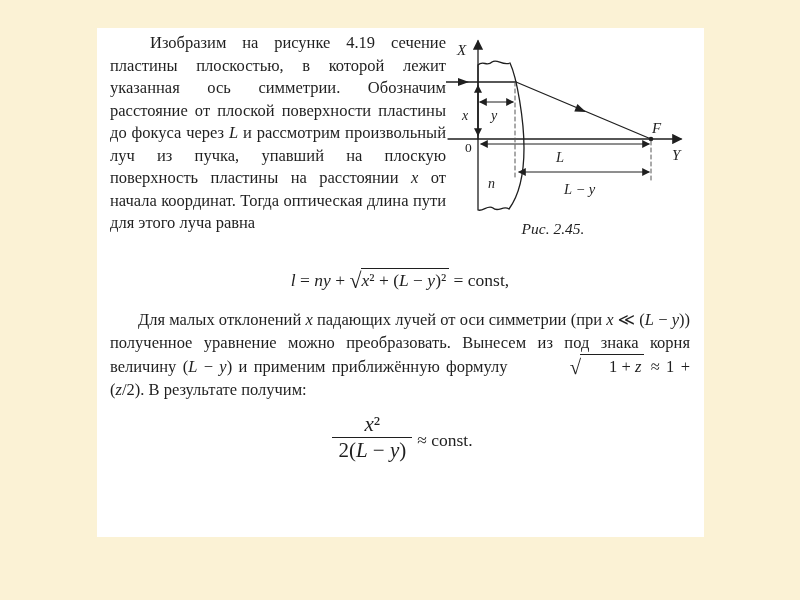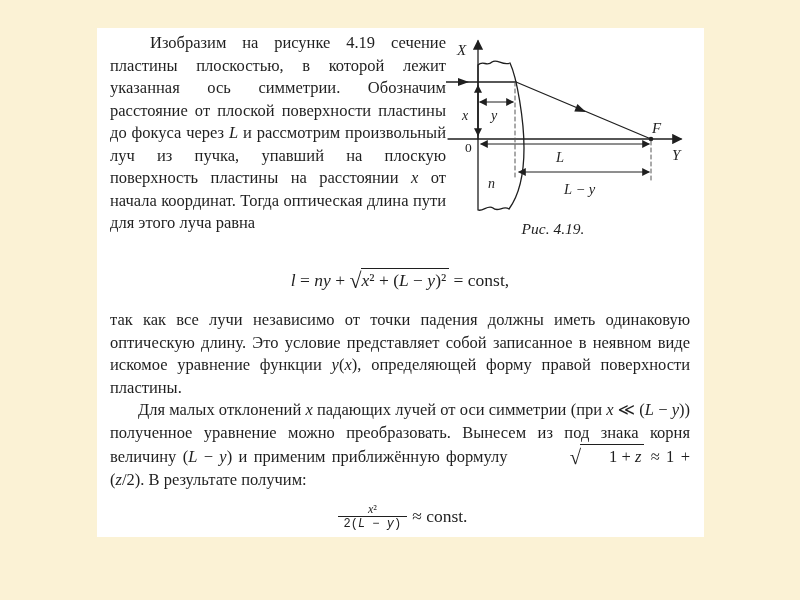--- a/index.html
+++ b/index.html
@@ -30,24 +30,24 @@
   .formula{
     text-align:center;font-size:17.5px;margin:16px 0 15px;
   }
   .f2{margin:12px 0 0;}
   i{font-style:italic;}
   .sqrt{white-space:nowrap;display:inline-block;}
   .rad{font-size:1.25em;vertical-align:-2px;margin-right:-1px;display:inline-block;}
   .overline{border-top:1.2px solid #1f1f1f;padding:1px 3px 0 1px;display:inline-block;}
   .frac{
     display:inline-block;vertical-align:-44%;text-align:center;
-    margin:0 5px;line-height:1.12;font-size:12px;
+    margin:0 5px;line-height:1.12;font-size:21px;
   }
   .frac .num{display:block;padding:0 6px;}
-  .frac .den{display:block;border-top:1.2px solid #1f1f1f;padding:1px 6px 0;font-family:Liberation Mono, monospace;}
+  .frac .den{display:block;border-top:1.2px solid #1f1f1f;padding:1px 6px 0;}
 </style>
 </head>
 <body>
 
 <div class="stage" style="width:728px;height:600px;">
   <div class="paper">
 
     <div class="top">
       <p class="para p1" lang="ru">Изобразим на рисунке 4.19 сечение пластины плоскостью, в которой лежит указанная ось симметрии. Обозначим расстояние от плоской поверхности пластины до фокуса через <i>L</i> и рассмотрим произвольный луч из пучка, упавший на плоскую поверхность пластины на расстоянии <i>x</i> от начала координат. Тогда оптическая длина пути для этого луча равна</p>
 
@@ -89,27 +89,26 @@
             <text x="226" y="130">Y</text>
             <text x="19" y="122" font-style="normal" font-size="13.5">0</text>
             <text x="16" y="90" font-size="14">x</text>
             <text x="45" y="90" font-size="14">y</text>
             <text x="42" y="158" font-size="14">n</text>
             <text x="110" y="132" font-size="14.5">L</text>
             <text x="118" y="164" font-size="14.5">L − y</text>
             <text x="206" y="103">F</text>
           </g>
         </svg>
-        <figcaption class="caption">Рис. 4.19.</figcaption>
+        <figcaption class="caption">Рис. 2.45.</figcaption>
       </figure>
     </div>
 
     <div class="formula"><i>l</i> = <i>ny</i> + <span class="sqrt"><span class="rad">√</span><span class="overline"><i>x</i>² + (<i>L</i> − <i>y</i>)²</span></span> = const,</div>
 
-    <p class="para" lang="ru">так как все лучи независимо от точки падения должны иметь одинаковую оптическую длину. Это условие представляет собой записанное в неявном виде искомое уравнение функции <i>y</i>(<i>x</i>), определяющей форму правой поверхности пластины.</p>
 
     <p class="para indent" lang="ru">Для малых отклонений <i>x</i> падающих лучей от оси симметрии (при <i>x</i> ≪ (<i>L</i> − <i>y</i>)) полученное уравнение можно преобразовать. Вынесем из под знака корня величину (<i>L</i> − <i>y</i>) и применим приближённую формулу <span class="sqrt"><span class="rad">√</span><span class="overline">1 + <i>z</i></span></span> ≈ 1 + (<i>z</i>/2). В результате получим:</p>
 
     <div class="formula f2">
       <span class="frac"><span class="num"><i>x</i>²</span><span class="den">2(<i>L</i> − <i>y</i>)</span></span><span>≈ const.</span>
     </div>
 
   </div>
 </div>
 

